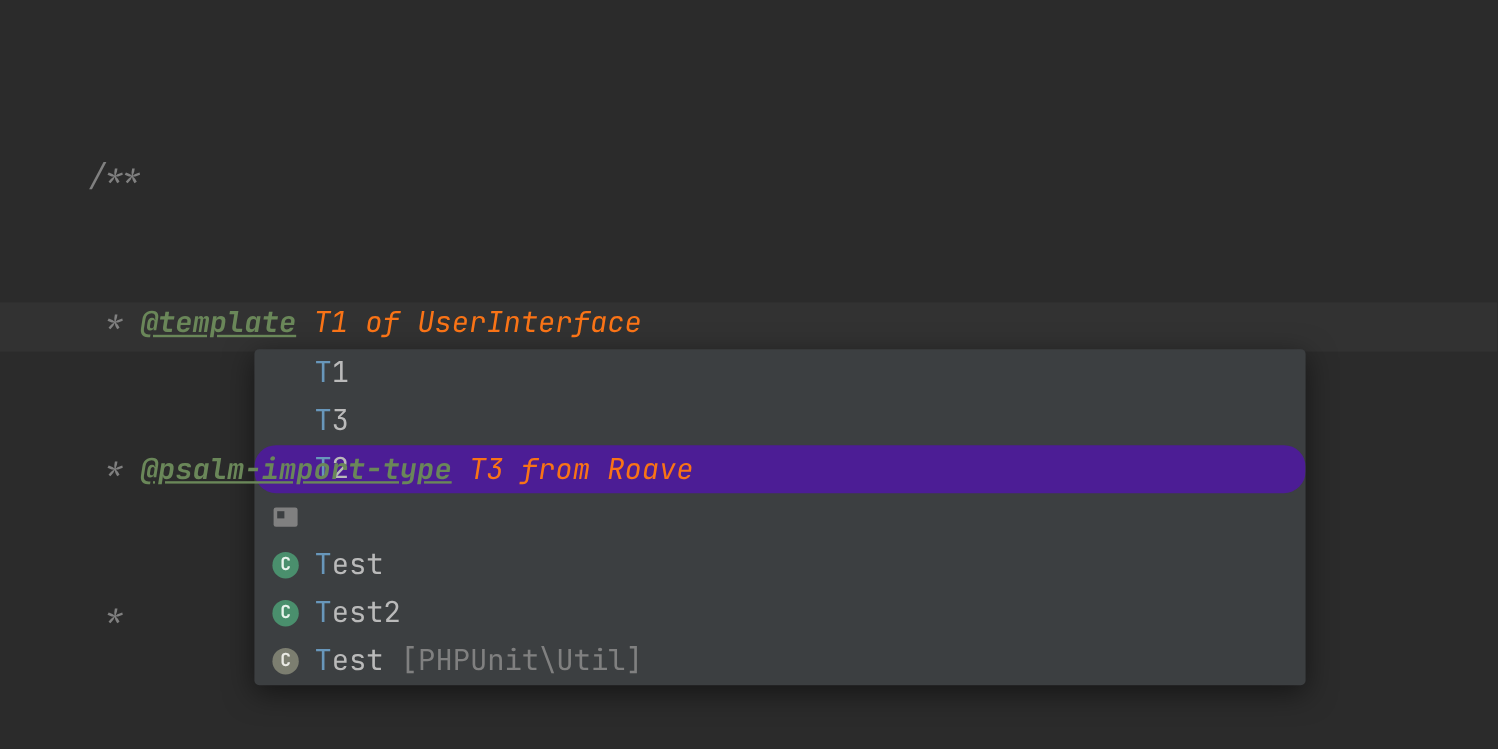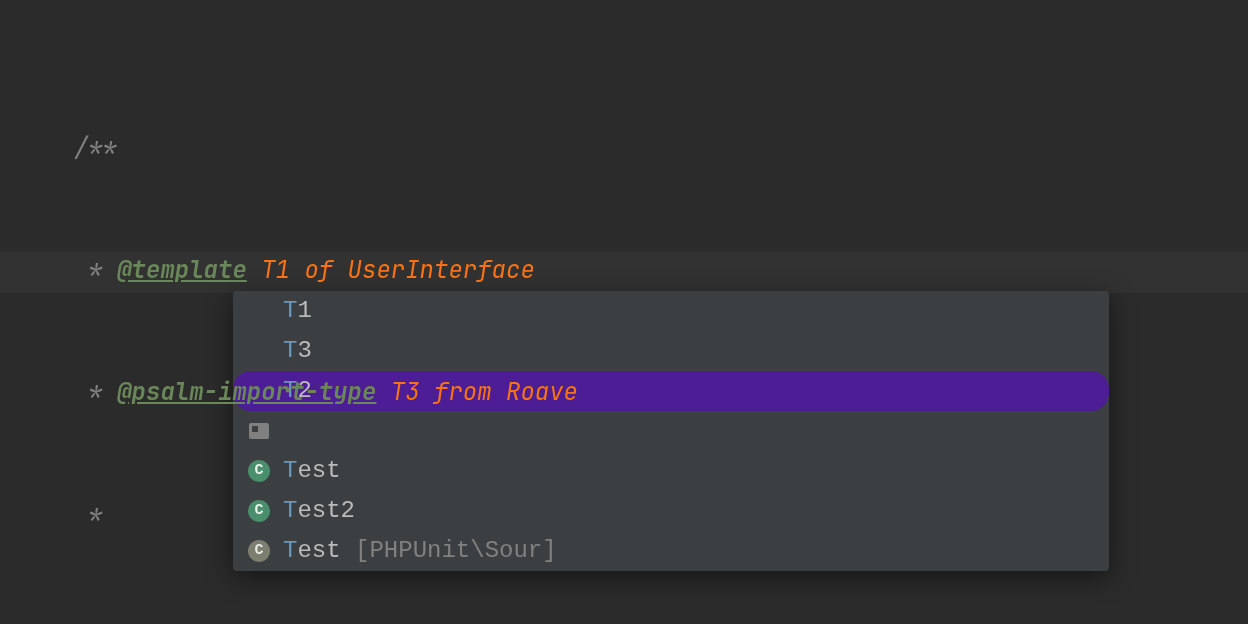--- a/index.html
+++ b/index.html
@@ -32,28 +32,27 @@
     height: 41px;
     background: #323232;
     top: 252px;
     z-index: 0;
   }
   .line { position: relative; z-index: 1; }
 
   
   .popup {
     position: absolute;
-    left: 233px;
+    left: 212px;
     top: 291px;
     width: 876px;
     background: #3c3f41;
     border-radius: 4px;
     box-shadow: 0 6px 24px rgba(0,0,0,0.5);
     overflow: hidden;
-    font-family: Liberation Mono, monospace;
   }
   .popup-row {
     display: flex;
     align-items: center;
     padding: 2px 18px 2px 14px;
     gap: 12px;
     height: 40px;
   }
   .popup-row.selected {
     background: #4c1d95;
@@ -139,15 +138,15 @@
     <div class="popup-row">
       <div class="popup-icon">
         <div class="icon-class">C</div>
       </div>
       <div class="popup-text"><span class="hl">T</span><span class="rest">est2</span></div>
     </div>
     <div class="popup-row">
       <div class="popup-icon">
         <div class="icon-class muted">C</div>
       </div>
-      <div class="popup-text"><span class="hl">T</span><span class="rest">est </span><span class="hint">[PHPUnit\Sour]</span></div>
+      <div class="popup-text"><span class="hl">T</span><span class="rest">est </span><span class="hint">[PHPUnit\Util]</span></div>
     </div>
   </div>
 
 </body></html>

